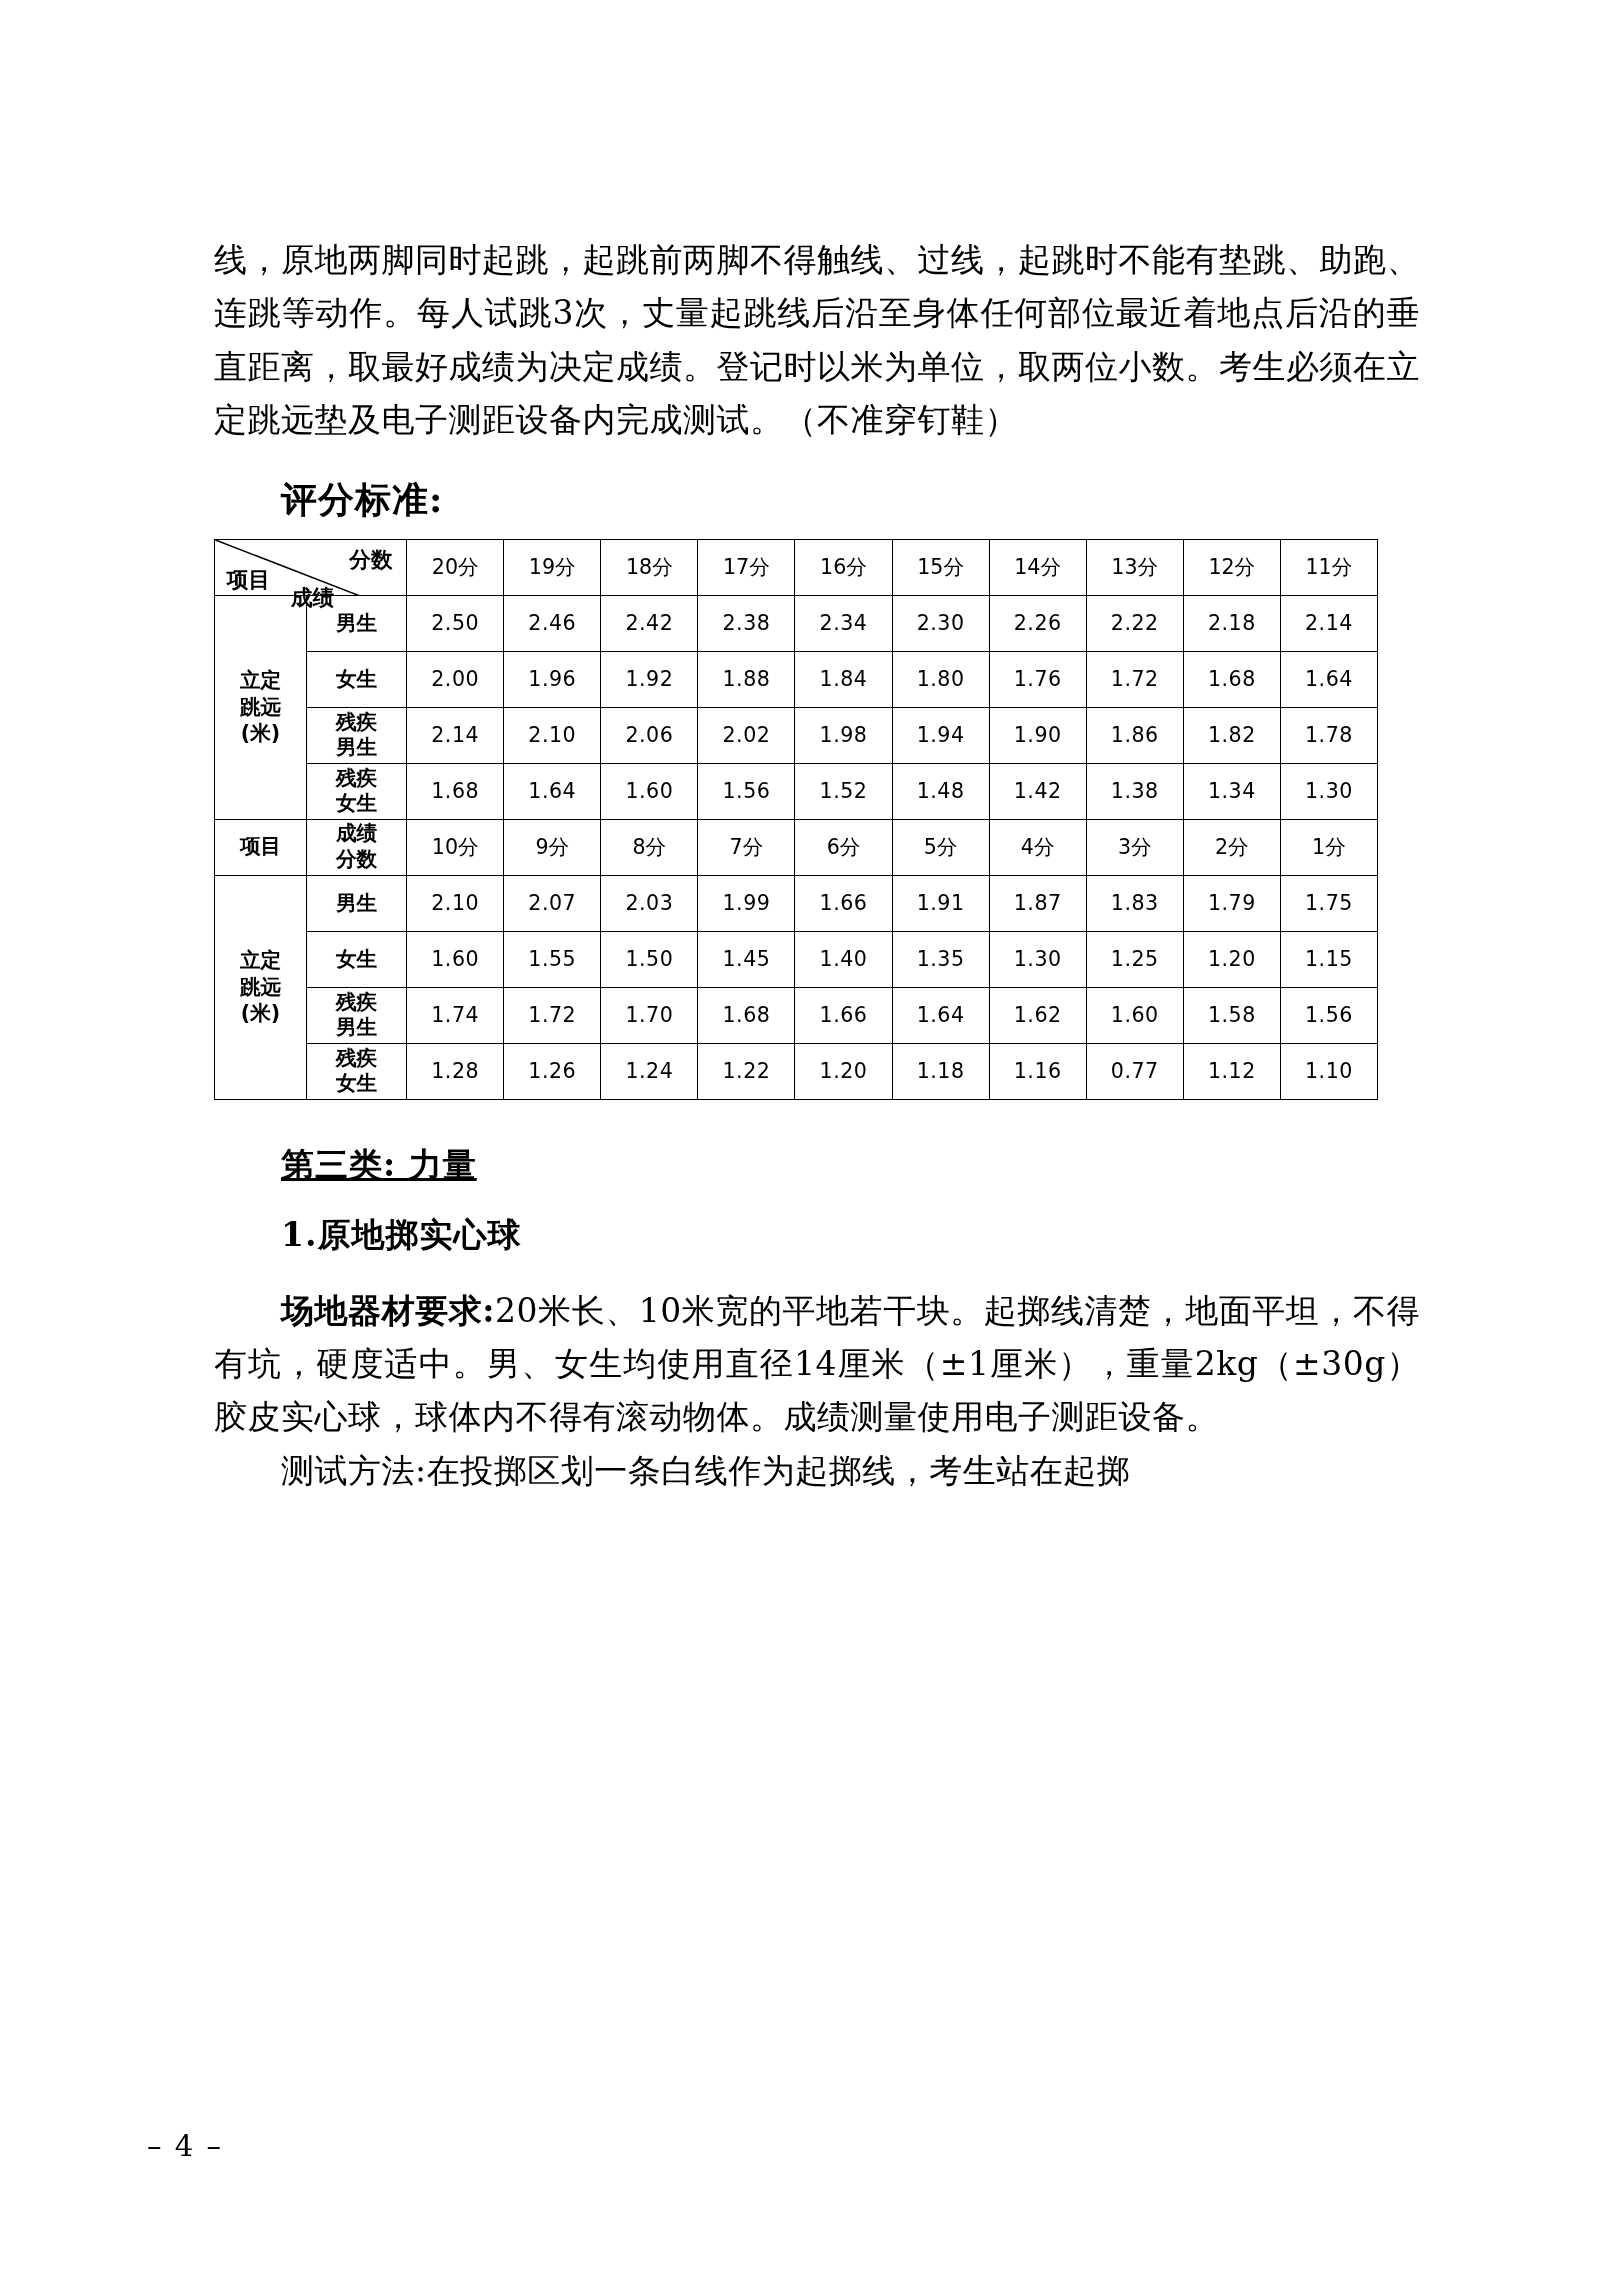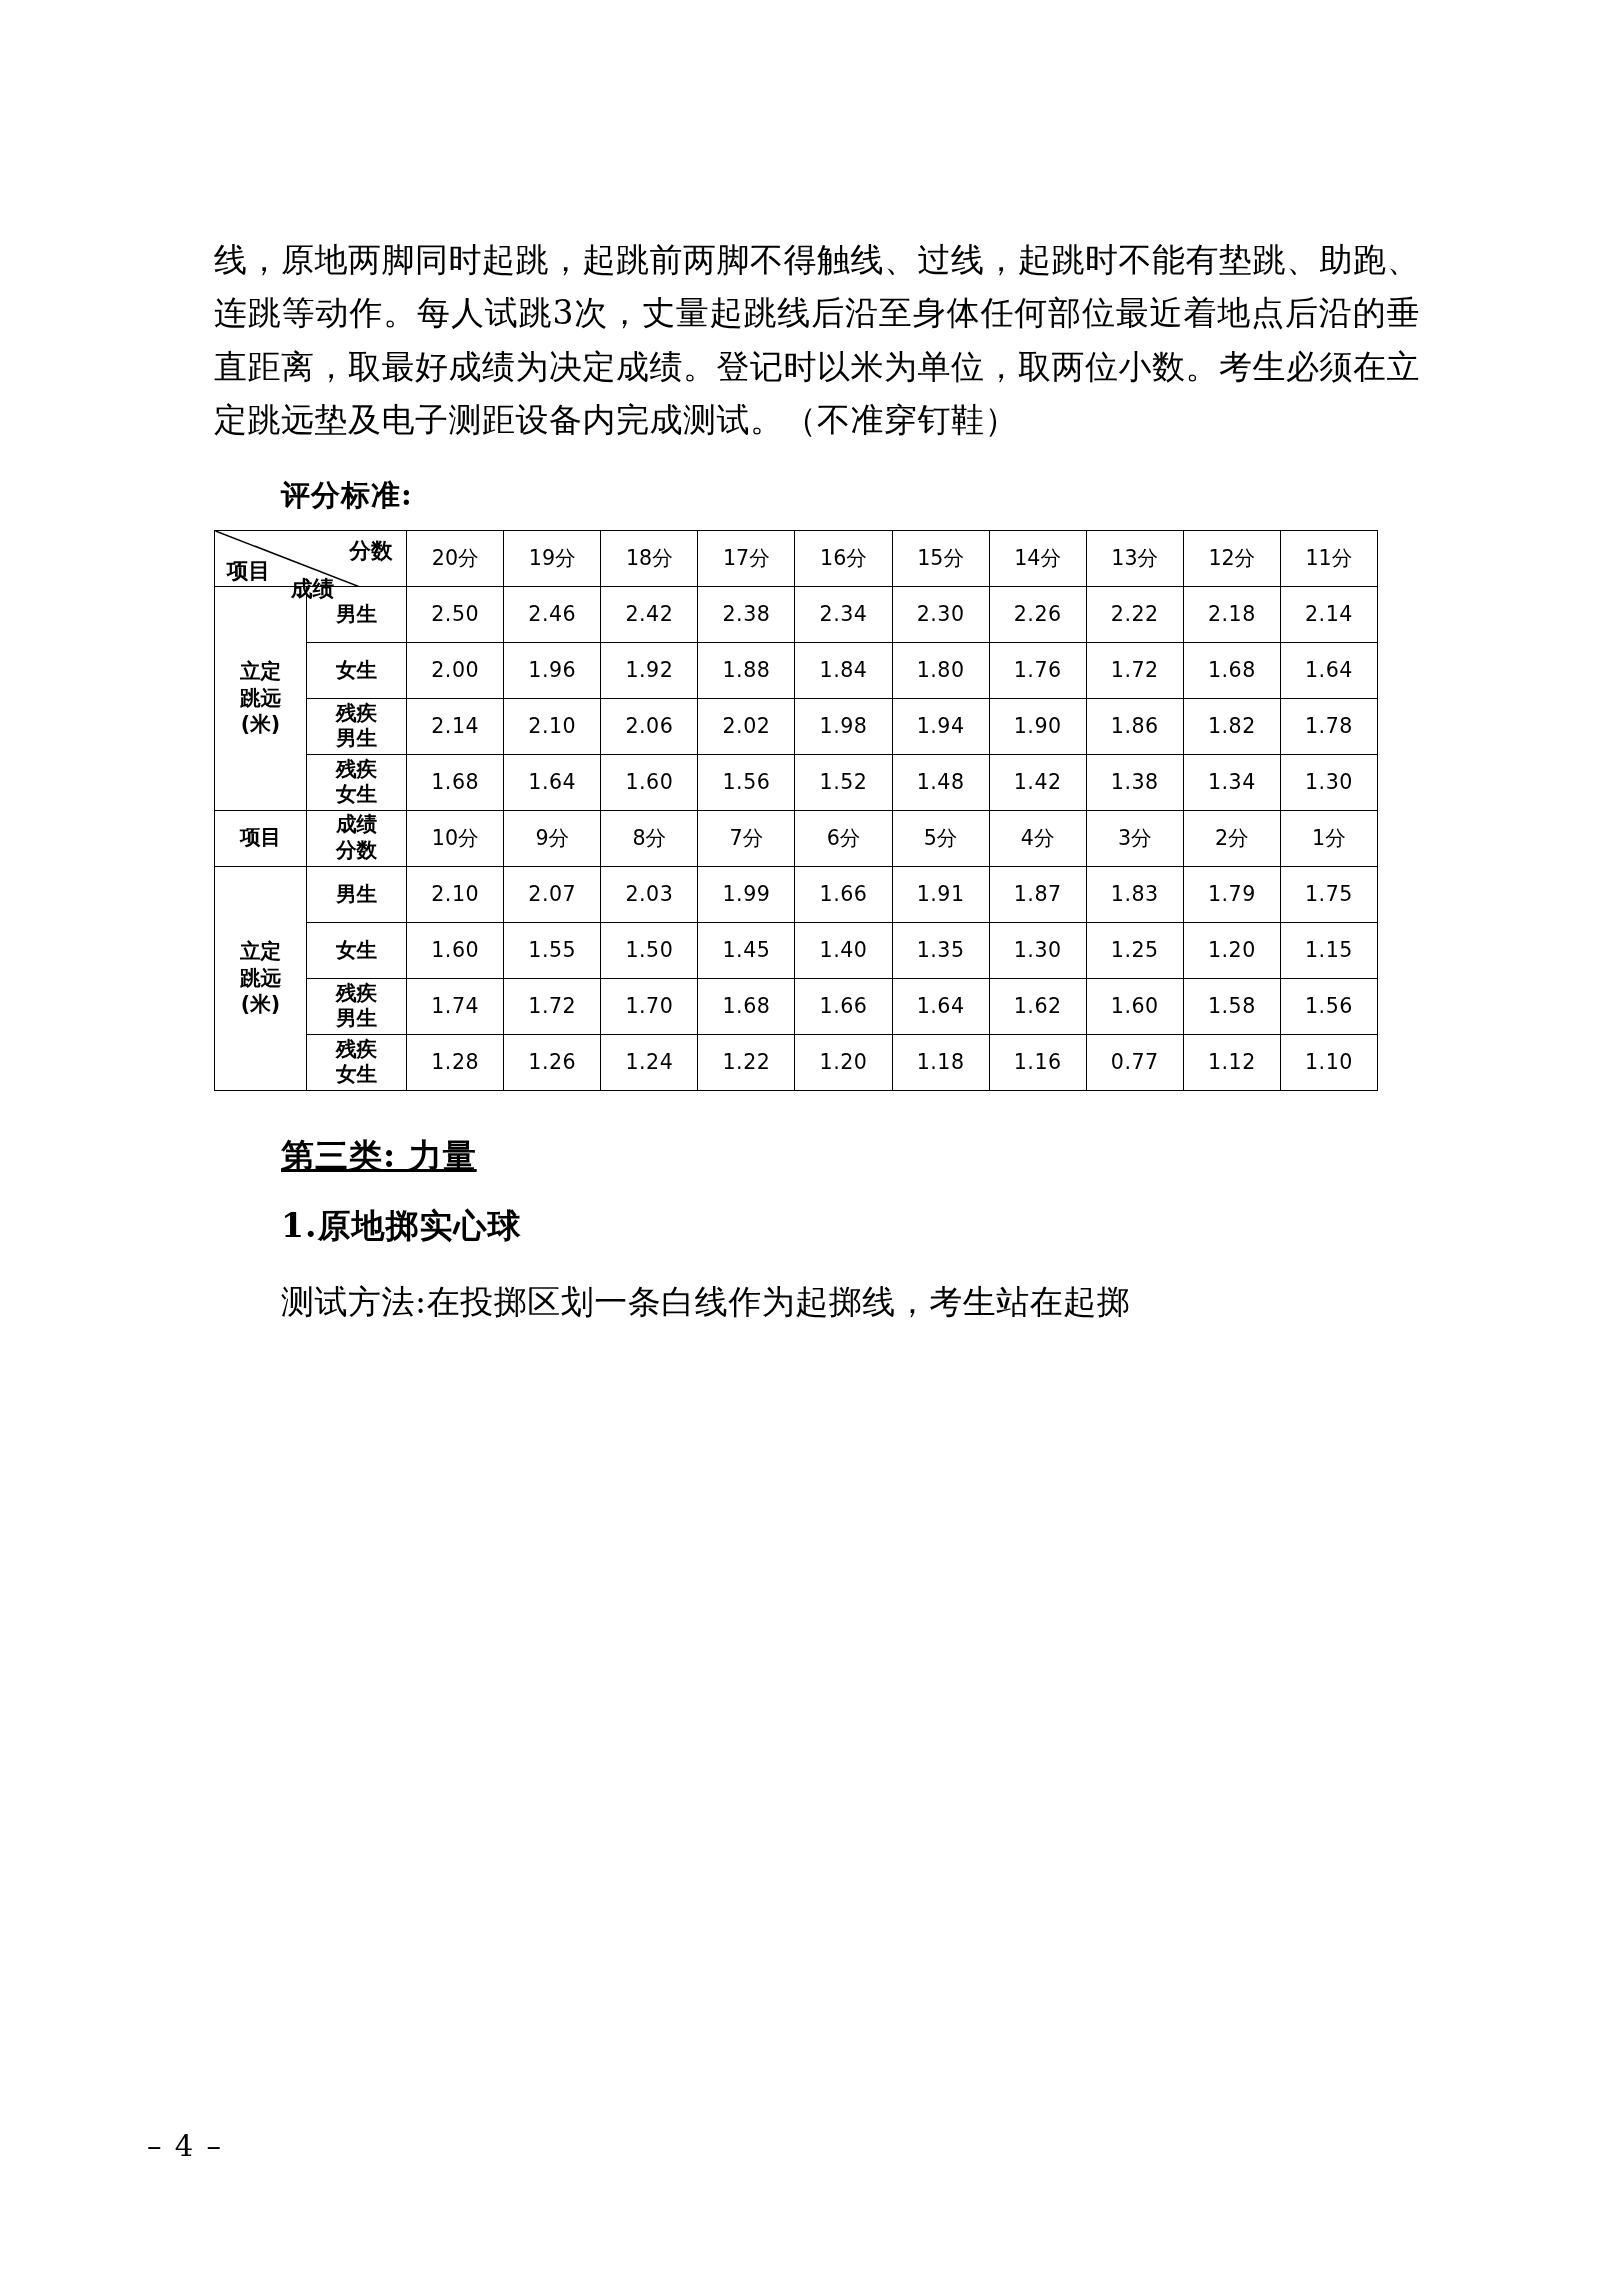--- a/index.html
+++ b/index.html
@@ -42,21 +42,21 @@
   .section-title {
     font-size: 33px;
     font-weight: bold;
     margin: 0;
     letter-spacing: 1px;
   }
   .score-label {
     margin-top: 29px;
     margin-bottom: 13.7px;
     padding-left: 67px;
-    font-size: 29px;
+    font-size: 36px;
     font-weight: bold;
     letter-spacing: 1px;
   }
 
   
   table.score-table {
     border-collapse: collapse;
     width: 1164px;
     margin-left: 0px;
     table-layout: fixed;
@@ -336,20 +336,21 @@
       </tbody>
     </table>
 
     <div class="gap-md"></div>
 
     <div class="section-title" style="padding-left:67px;text-decoration:underline;">第三类: 力量</div>
     <div class="gap-sm"></div>
     <div class="section-title" style="padding-left:67px;">1.原地掷实心球</div>
     <div class="gap-sm"></div>
 
+    <p class="body-text indent"><span style="font-weight:bold;">场地器材要求:</span><span>20米长、10米宽的平地若干块。起掷线清楚，地面平坦，不得有坑，硬度适中。男、女生均使用直径14厘米（±1厘米），重量2kg（±30g）胶皮实心球，球体内不得有滚动物体。成绩测量使用电子测距设备。</span></p>
 
     <p class="body-text indent"><span style="font-weight:normal;">测试方法:</span><span>在投掷区划一条白线作为起掷线，考生站在起掷</span></p>
 
   </div>
 
   <div class="page-number">– 4 –</div>
 </div>
 
 
 </body></html>

